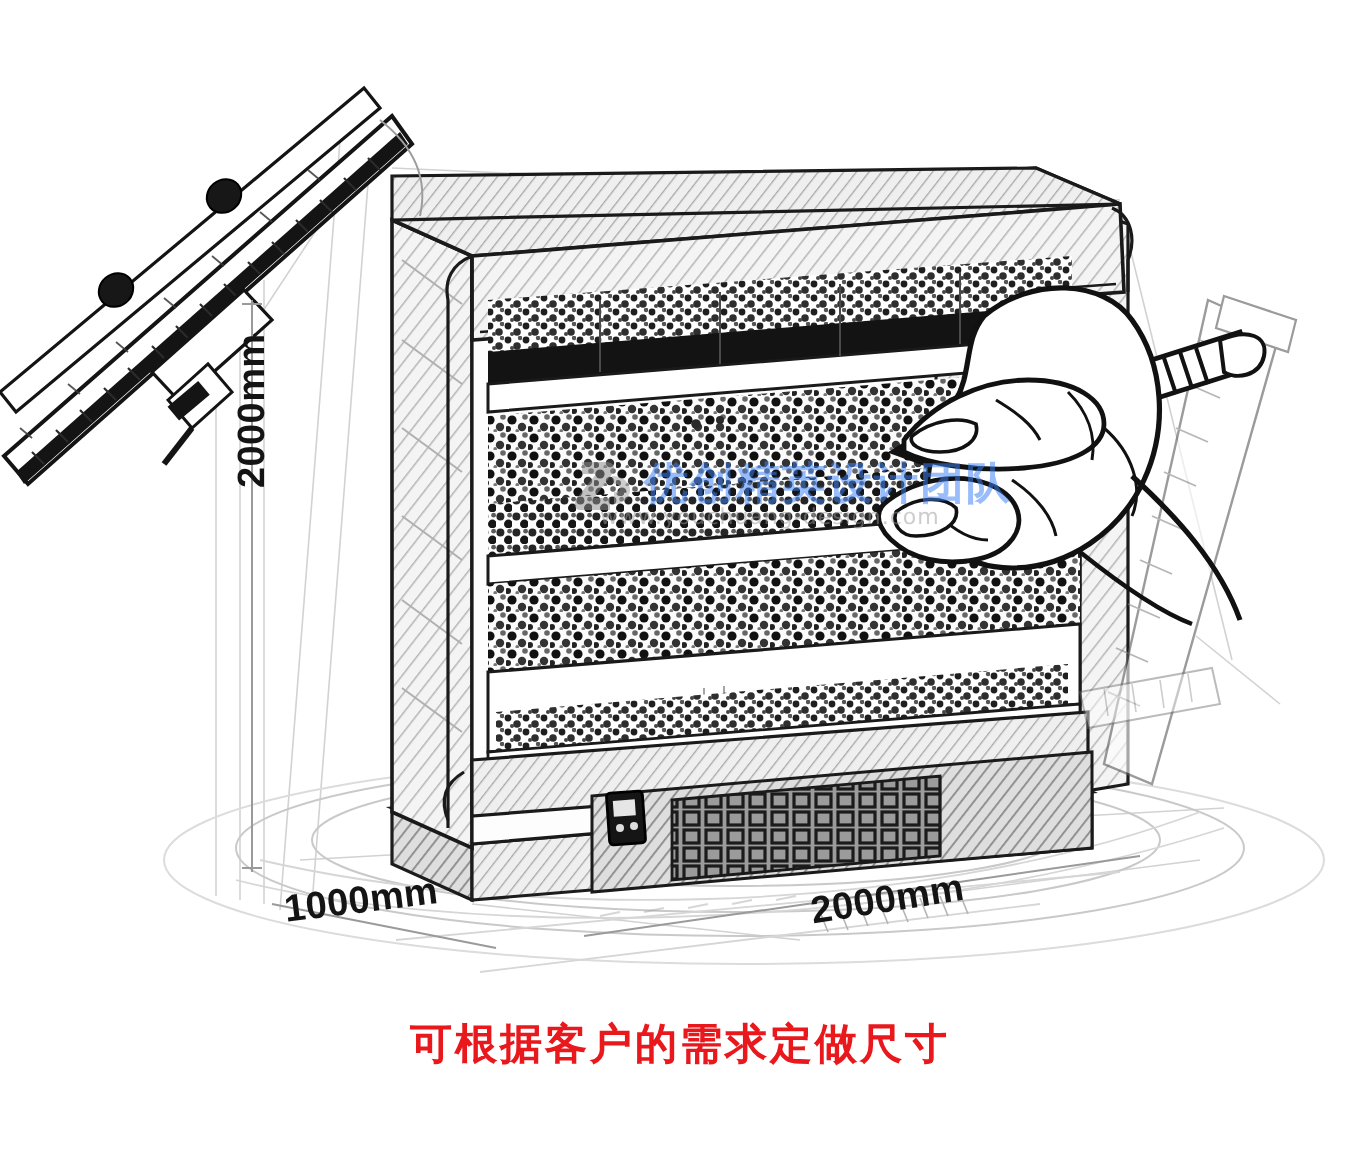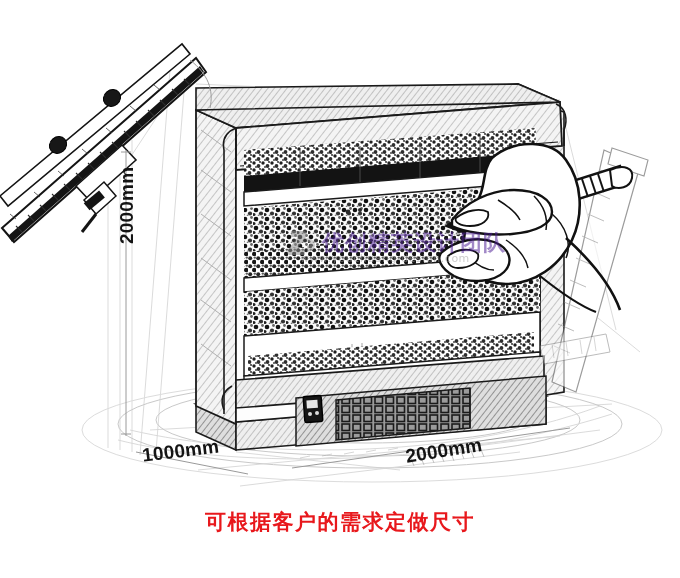--- a/index.html
+++ b/index.html
@@ -17,21 +17,21 @@
   #lbl-depth{left:141px;top:445px;font-size:19px;
              transform:rotate(-7deg);transform-origin:left top;}
   #lbl-width{left:404px;top:446px;font-size:19px;
              transform:rotate(-9deg);transform-origin:left top;}
 
   
   #watermark{position:absolute;left:287px;top:228px;
              display:flex;align-items:center;gap:5px;
              opacity:.52;pointer-events:none;}
   #wm-logo{width:30px;height:30px;flex:0 0 auto;}
-  #wm-text{font-size:22px;font-weight:700;color:#4c1d95;
+  #wm-text{font-size:22px;font-weight:700;color:#3b82f6;
            letter-spacing:1px;line-height:1;
            font-family:"DejaVu Sans","Liberation Sans",sans-serif;}
   #wm-sub{position:absolute;left:300px;top:252px;font-size:11px;
           color:#9a9a9a;opacity:.5;letter-spacing:.5px;
           font-family:"DejaVu Sans","Liberation Sans",sans-serif;}
 
   
   #caption{position:absolute;left:0;top:508px;width:680px;
            text-align:center;font-size:21px;font-weight:700;
            letter-spacing:1.5px;

